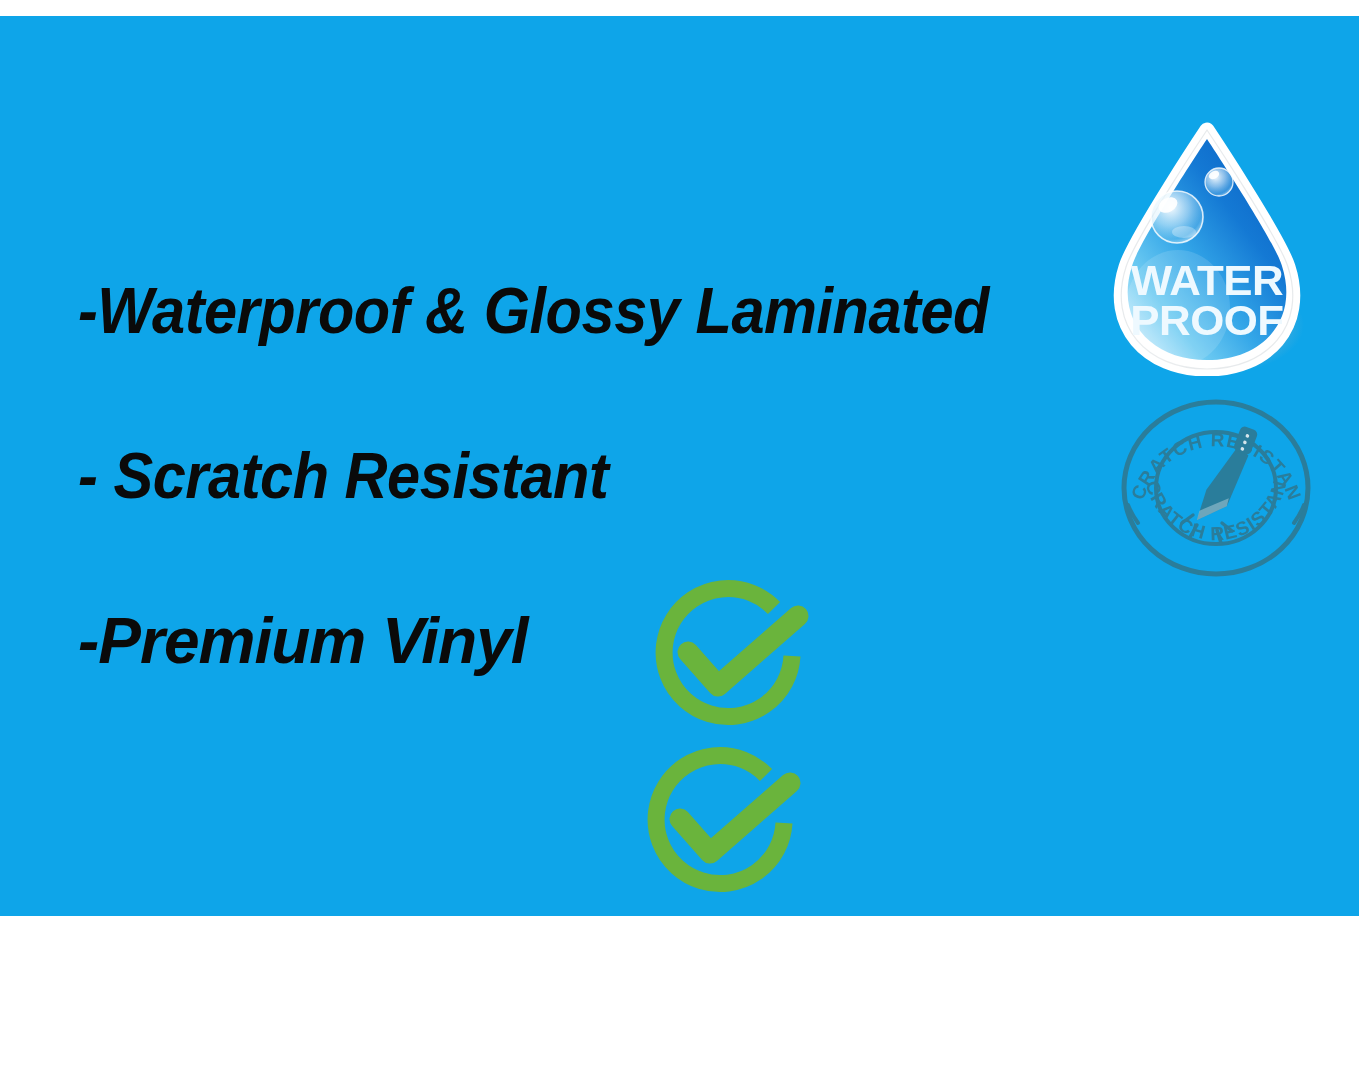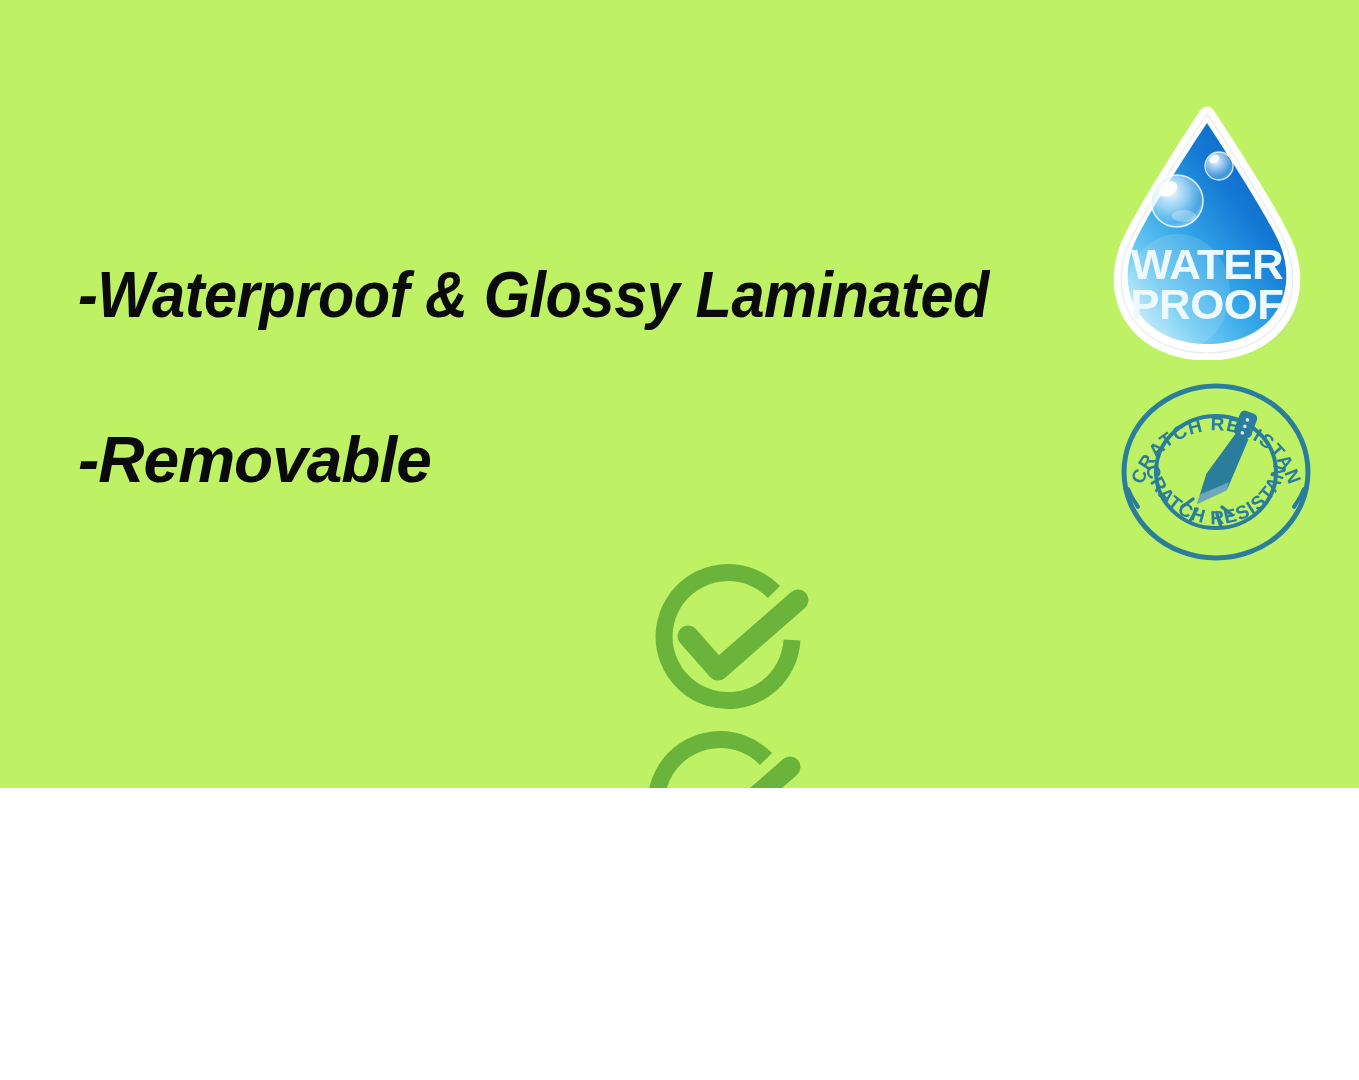--- a/index.html
+++ b/index.html
@@ -7,23 +7,24 @@
     margin: 0;
     padding: 0;
     background: #ffffff;
   }
   body {
     font-family: "Liberation Sans", sans-serif;
   }
   #canvas {
     position: relative;
     width: 1359px;
-    height: 788px;
-    background: #bef264;
+    height: 900px;
+    background: #0ea5e9;
     overflow: hidden;
+    margin-top: 16px;
   }
 
   
   .feature-list {
     position: absolute;
     left: 0;
     top: 0;
     width: 1359px;
     height: 1080px;
   }
@@ -103,25 +104,28 @@
 <body>
 
 <div id="canvas">
 
   <div class="feature-list">
 
     <div class="feature-row">
       <span class="feature-text">-Waterproof &amp; Glossy Laminated</span>
     </div>
 
-
+    <div class="feature-row">
+      <span class="feature-text">- Scratch Resistant</span>
+    </div>
 
     <div class="feature-row wide">
-      <span class="feature-text">-Removable</span>
+      <span class="feature-text">-Premium Vinyl</span>
     </div>
+
 
   </div>
 
   <div class="waterproof-badge">
     <svg viewBox="0 0 200 256" xmlns="http://www.w3.org/2000/svg">
       <defs>
         <linearGradient id="dropGrad" x1="0.12" y1="0.95" x2="0.92" y2="0.10">
           <stop offset="0%" stop-color="#bfe9fb"></stop>
           <stop offset="18%" stop-color="#6ecbf2"></stop>
           <stop offset="42%" stop-color="#33a6e8"></stop>

